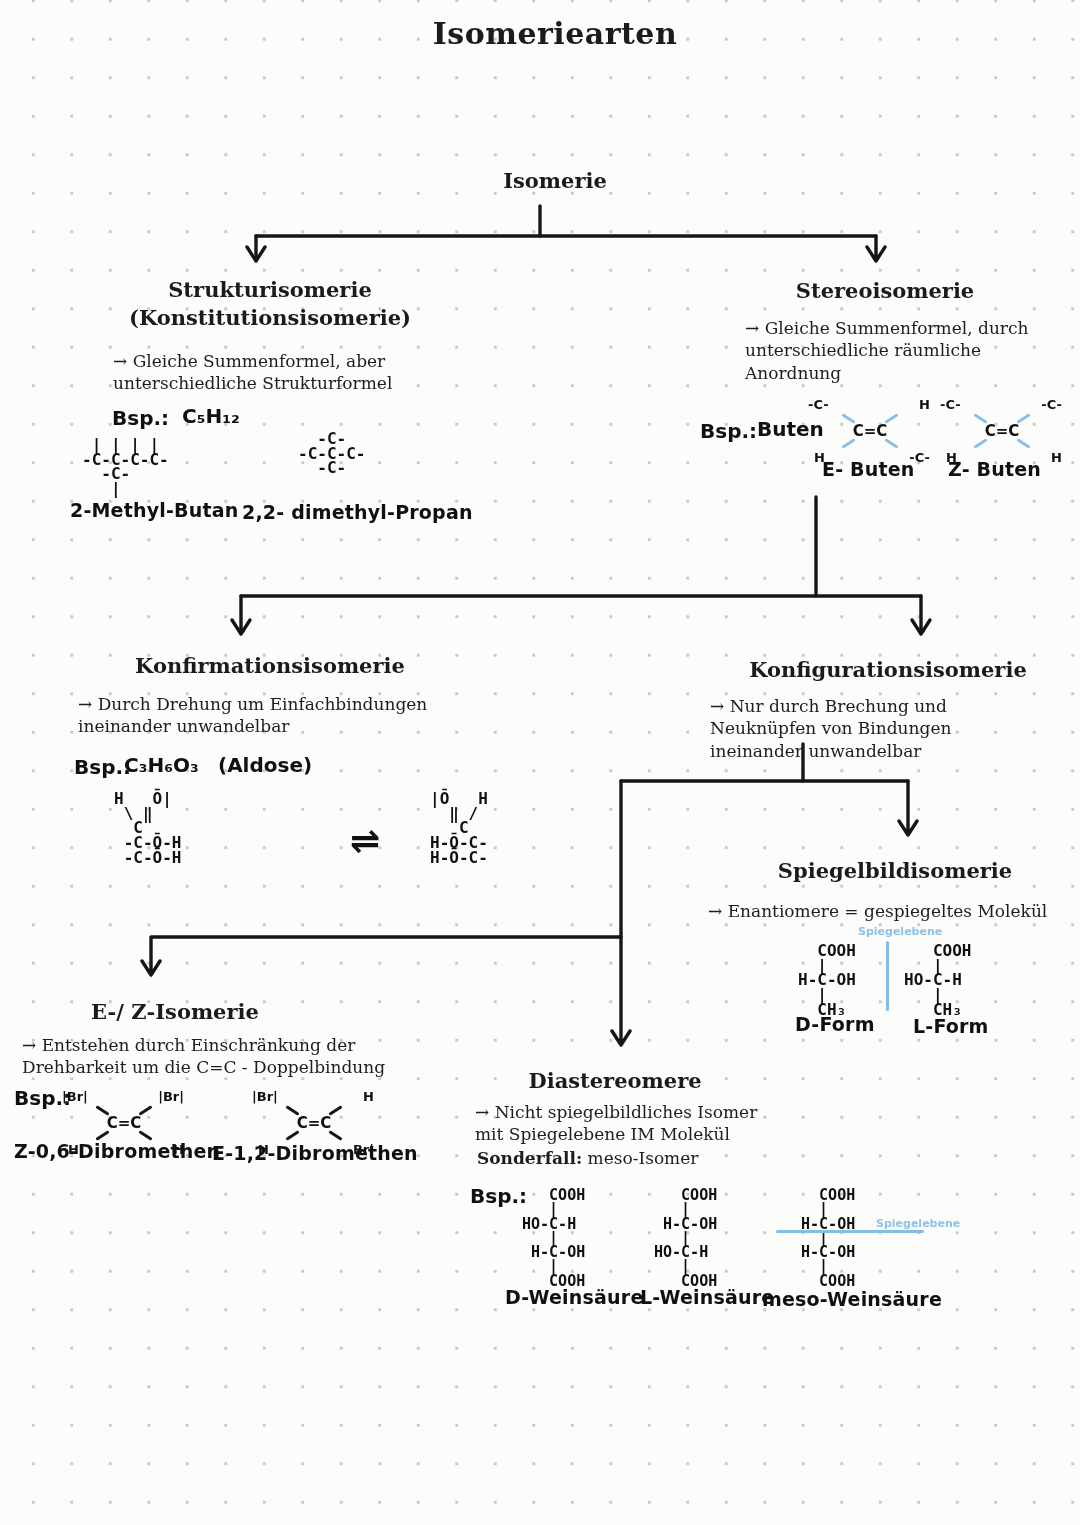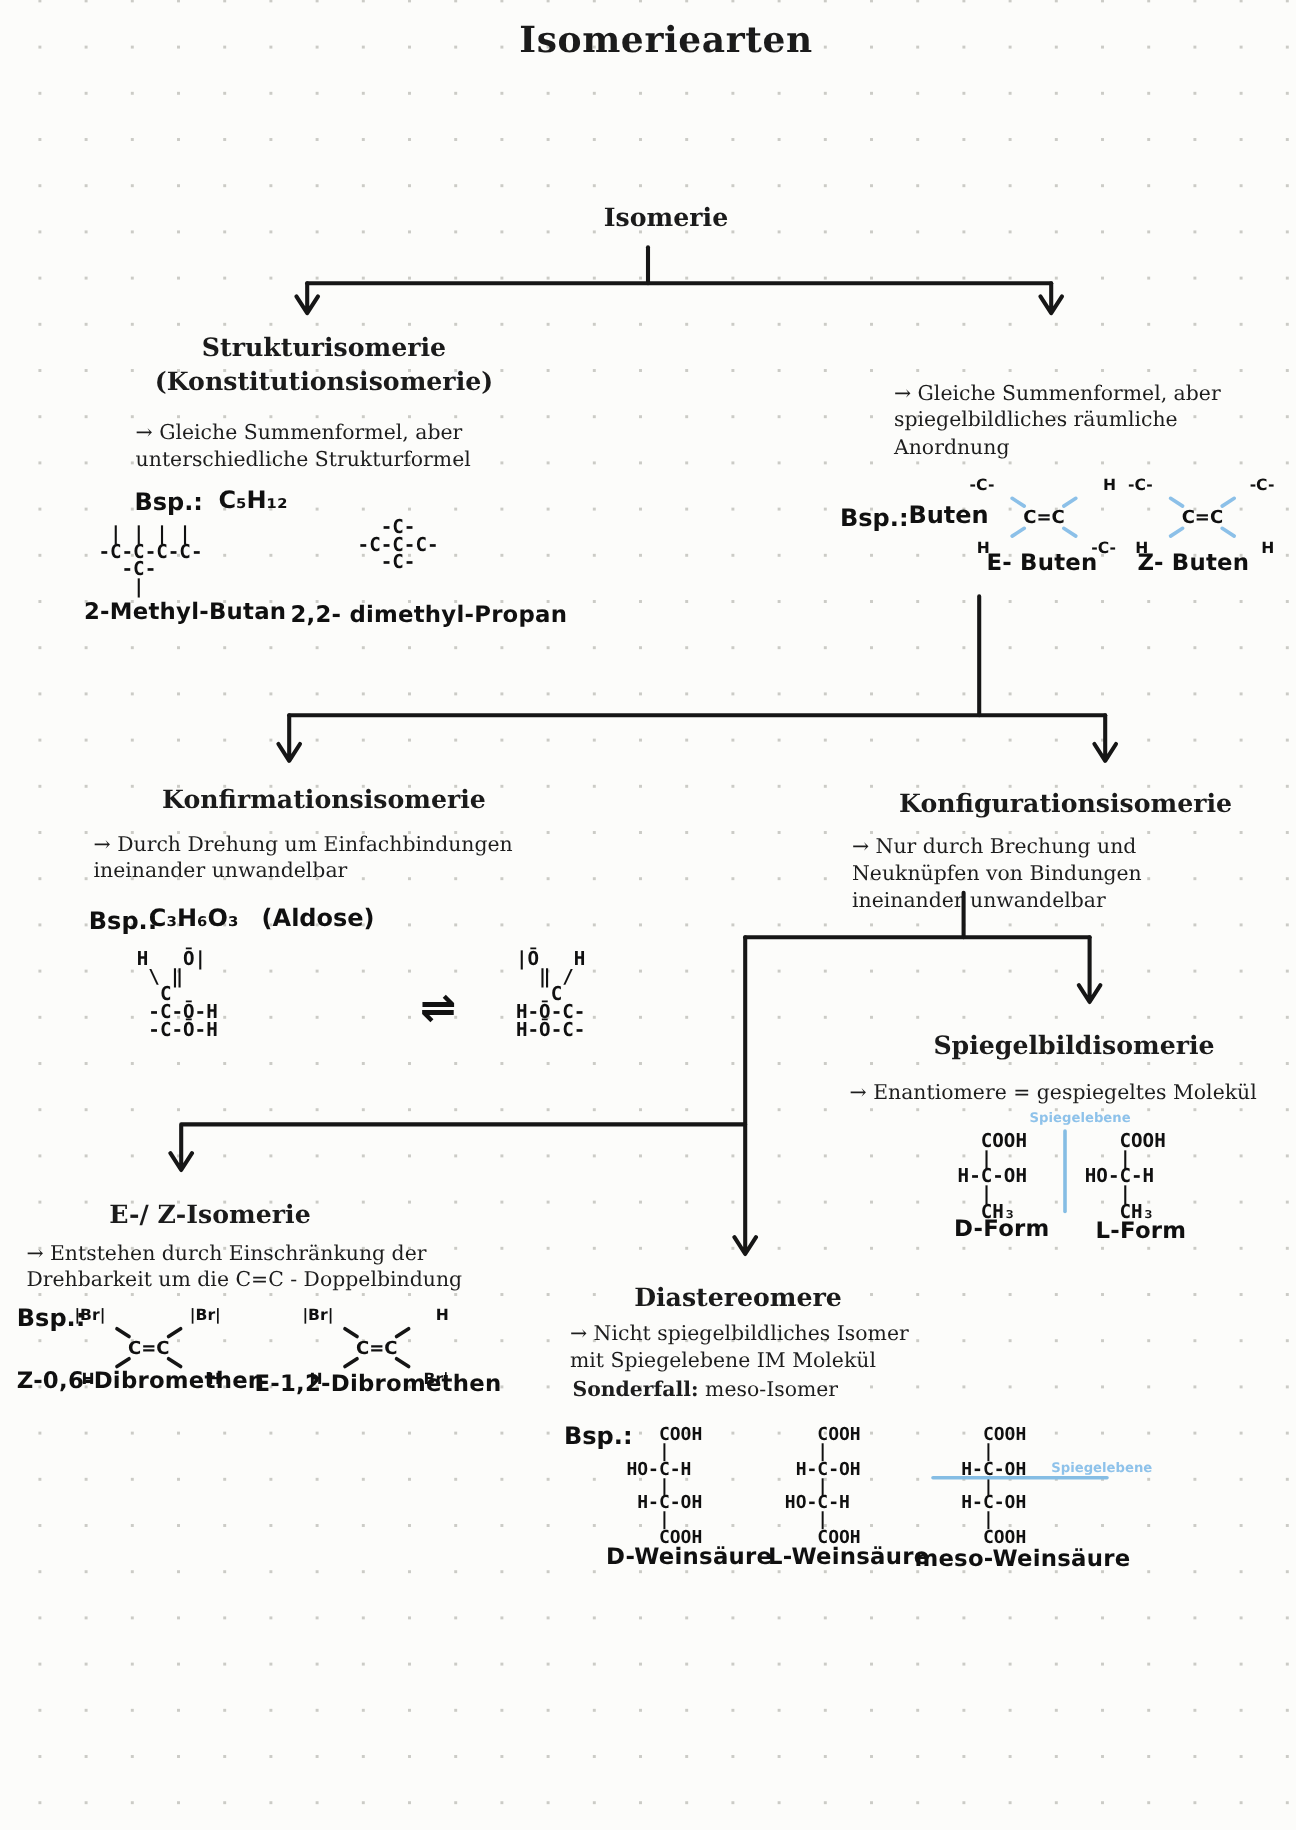--- a/index.html
+++ b/index.html
@@ -79,21 +79,22 @@
   <pre class="abs chem big" style="left:82px;top:438px;"> | | | |
 -C-C-C-C-
   -C-
    |</pre>
   <div class="abs hand molname" style="left:70px;top:499px;">2-Methyl-Butan</div>
   <pre class="abs chem big" style="left:298px;top:432px;">  -C-
 -C-C-C-
   -C-</pre>
   <div class="abs hand molname" style="left:242px;top:501px;">2,2- dimethyl-Propan</div>
 
-  <div class="abs body" style="left:745px;top:317px;width:288px;">→ Gleiche Summenformel, aber spiegelbildliches räumliche Anordnung</div>
+  <div class="abs h1" style="left:700px;top:277px;width:370px;">Stereoisomerie</div>
+  <div class="abs body" style="left:745px;top:317px;width:288px;">→ Gleiche Summenformel, durch unterschiedliche räumliche Anordnung</div>
   <span class="abs hand bsp" style="left:700px;top:419px;">Bsp.:</span>
   <span class="abs hand bsp" style="left:757px;top:417px;">Buten</span>
 
   <div class="alkene" style="left:808px;top:402px;">
     <span class="tl">-C-</span>
     <span class="tr">H</span>
     <span class="cc">C=C</span>
     <span class="bl">H</span>
     <span class="br">-C-</span>
     <i class="b-tl"></i>

